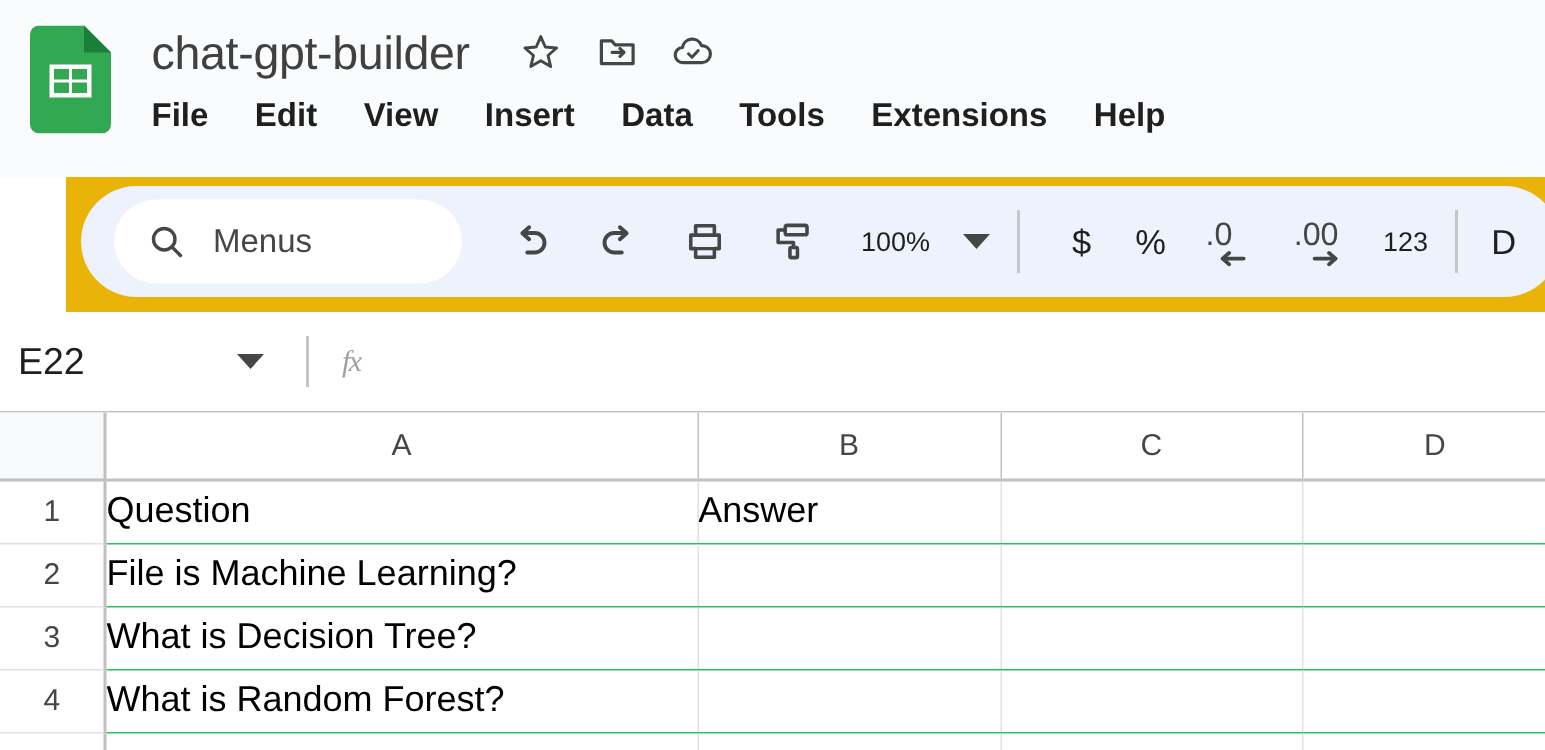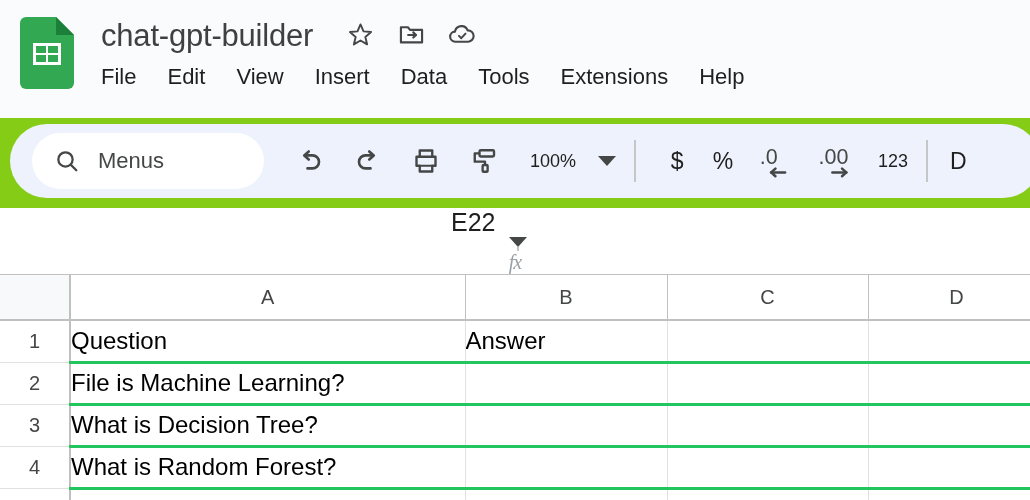--- a/index.html
+++ b/index.html
@@ -68,28 +68,29 @@
     display: flex;
     align-items: center;
     gap: 31px;
     white-space: nowrap;
   }
   .menu-item {
     font-size: 22px;
     color: #1f1f1f;
     line-height: 30px;
     cursor: pointer;
-    font-weight: 400;
+    font-weight: 700;
   }
 
   
   .toolbar-wrap {
     position: relative;
     height: 90px;
-    background: #84cc16;
+    background: #eab308;
+    margin-left: 44px;
   }
   .toolbar {
     position: absolute;
     left: 10px;
     right: -10px;
     top: 6px;
     height: 74px;
     background: #edf2fc;
     border-radius: 37px;
     display: flex;
@@ -170,21 +171,20 @@
     cursor: pointer; flex: none;
   }
 
   
   .formula-bar {
     position: relative;
     height: 66px;
     background: #ffffff;
     display: flex;
     align-items: center;
-    flex-direction: column;
   }
   .name-box {
     width: 140px;
     margin-left: 12px;
     font-size: 25px;
     color: #1f1f1f;
     cursor: text;
   }
   .name-caret {
     width: 0; height: 0;
@@ -223,21 +223,21 @@
   }
   .grid-table {
     border-collapse: collapse;
     table-layout: fixed;
     width: 1045px;
   }
   .grid-table td, .grid-table th {
     padding: 0;
     margin: 0;
     border-right: 1px solid #e1e1e1;
-    border-bottom: 3px solid #22c55e;
+    border-bottom: 1px solid #22c55e;
     box-sizing: border-box;
   }
   
   .corner-cell {
     width: 70px;
     height: 45px;
     background: #f8f9fa;
     border-right: 2px solid #c0c0c0 !important;
     border-bottom: 2px solid #c0c0c0 !important;
   }

